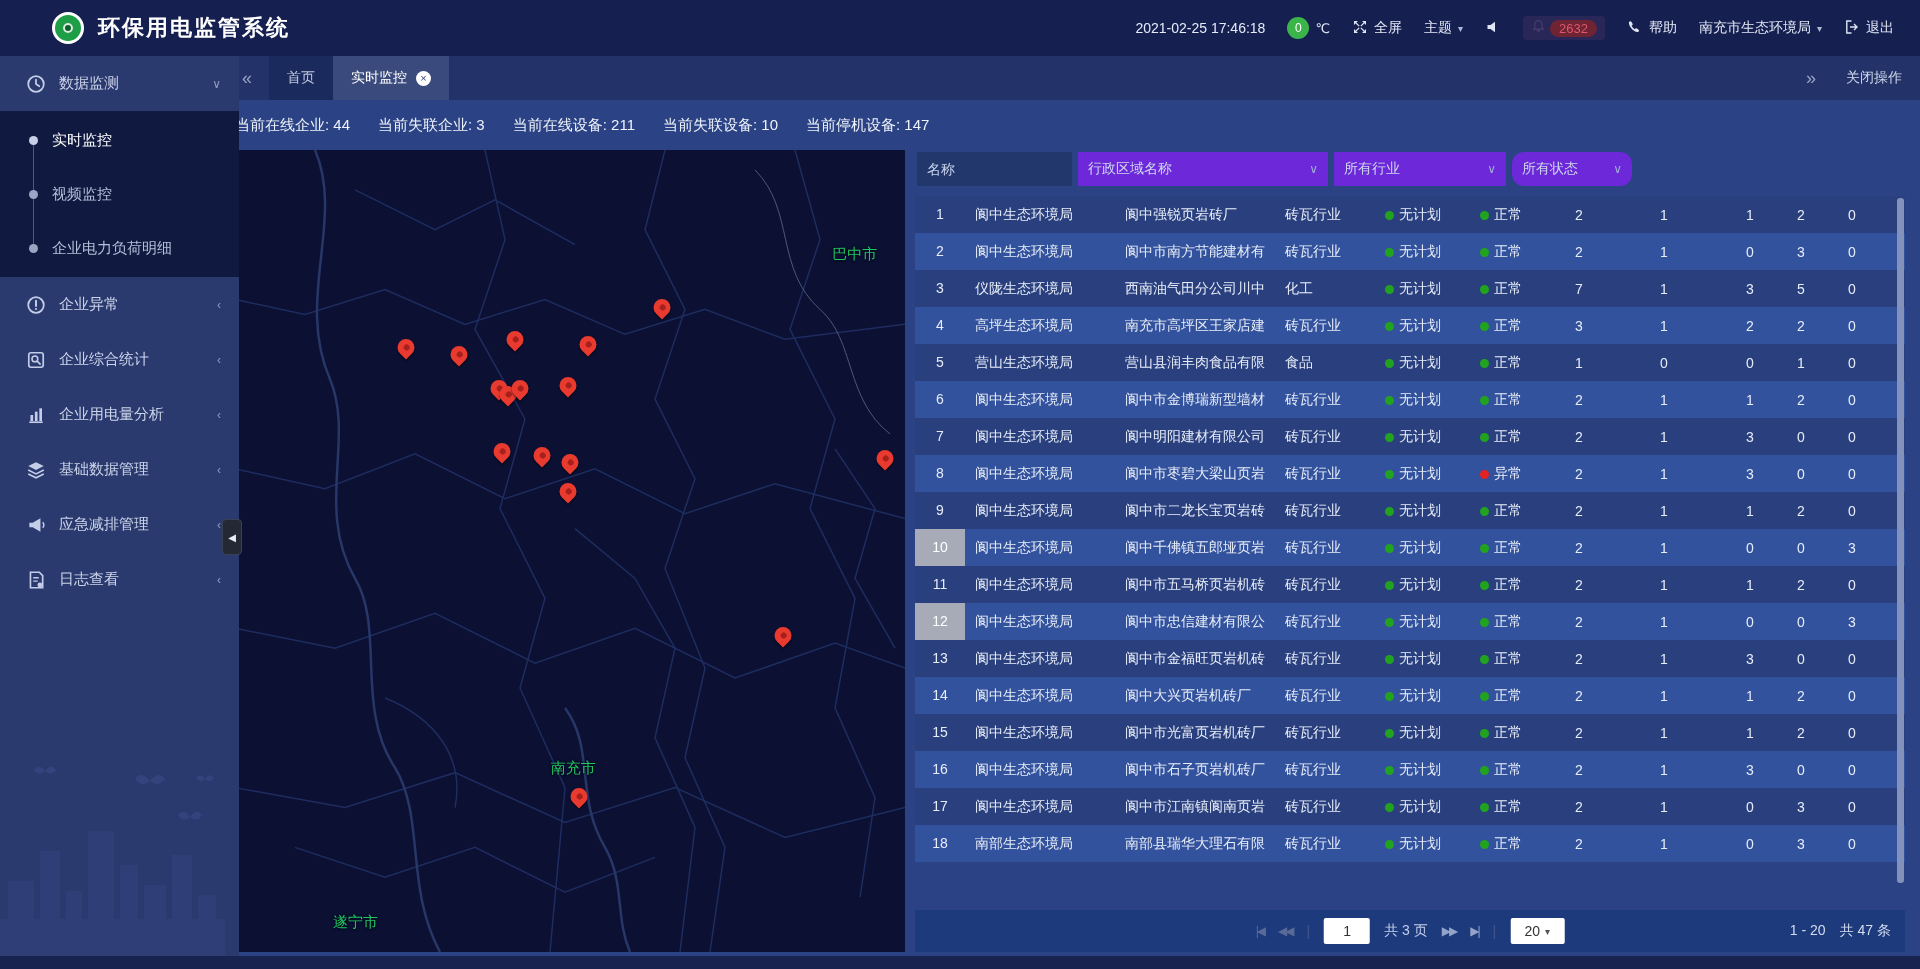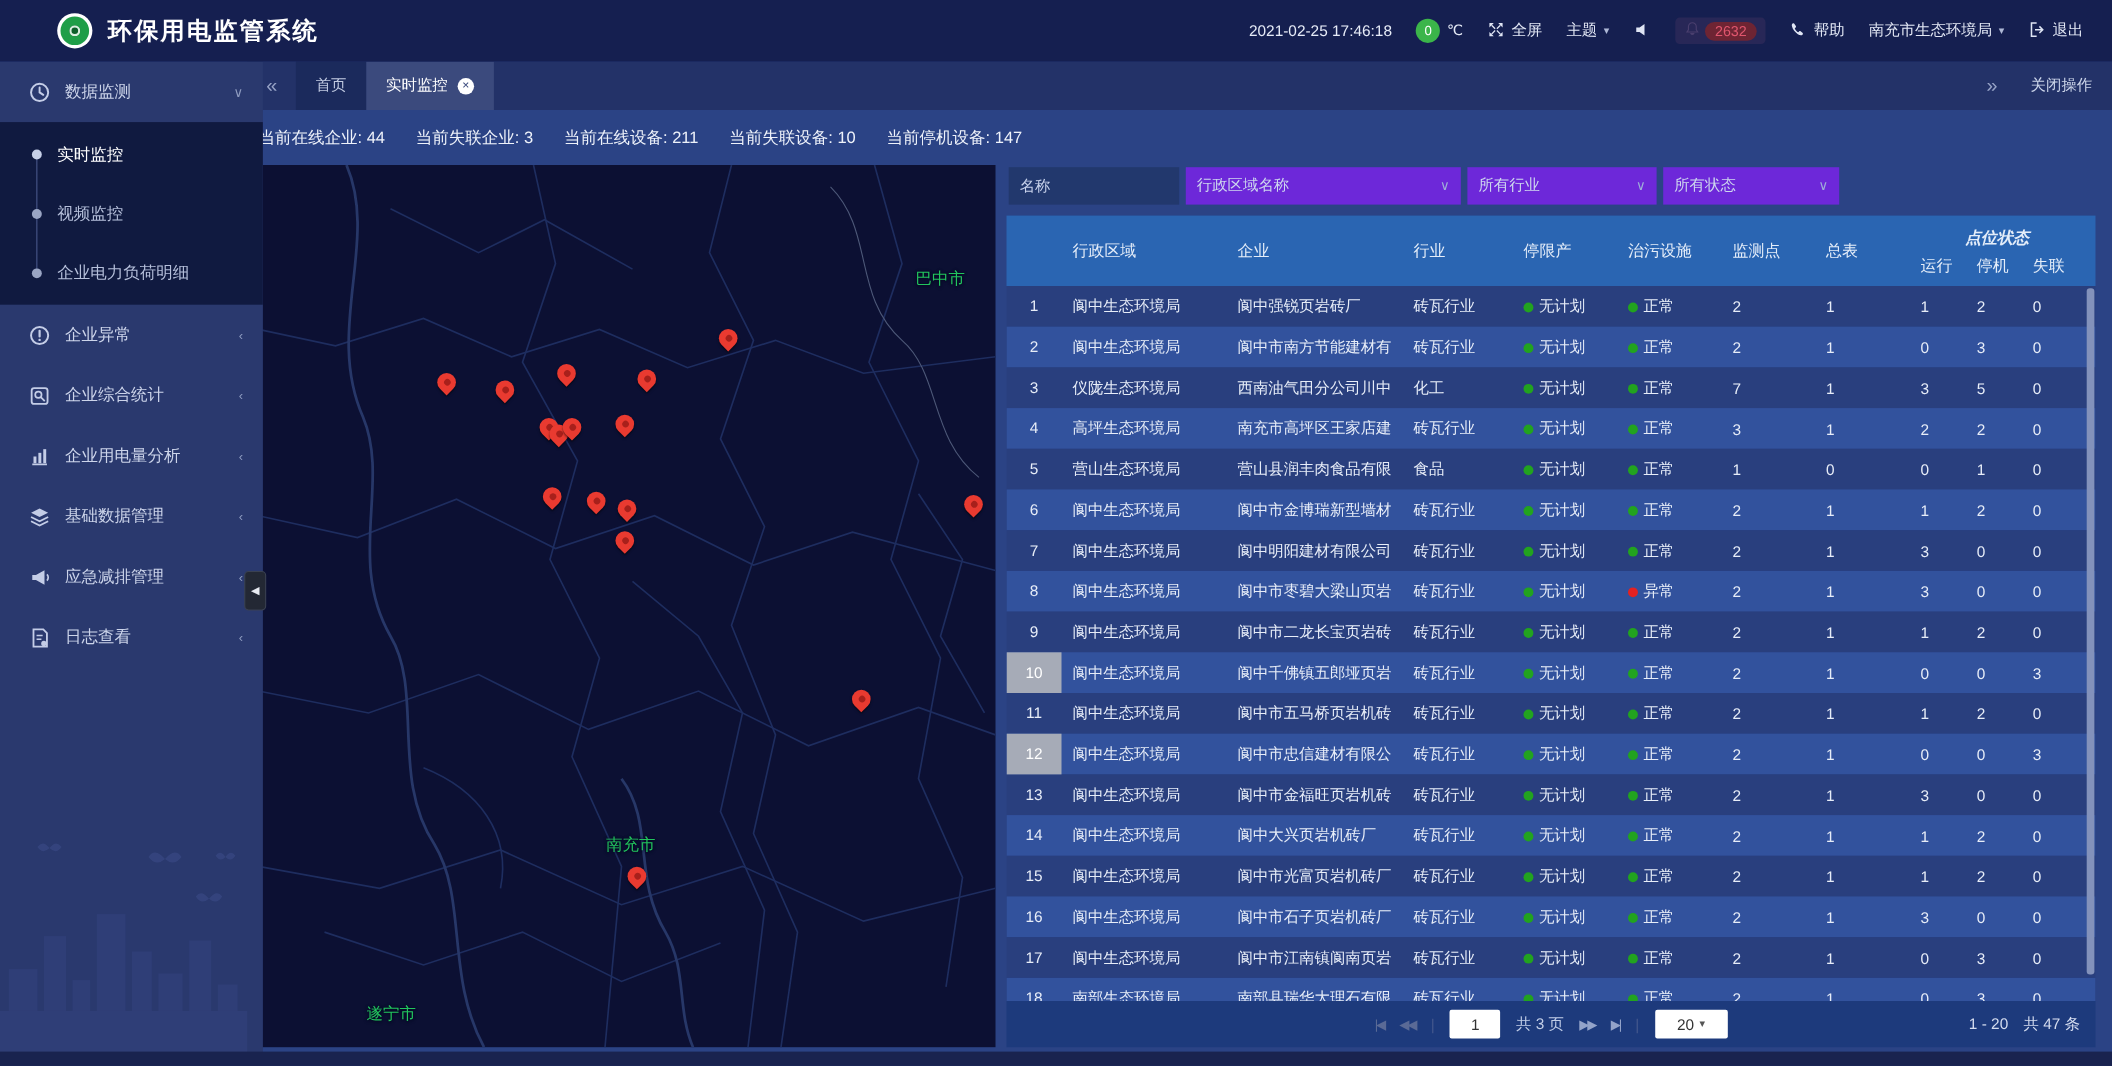--- a/index.html
+++ b/index.html
@@ -76,21 +76,21 @@
 
   
   .panel { position:absolute; left:915px; top:150px; width:990px; height:802px; display:flex; flex-direction:column; }
   .filters { display:flex; gap:6px; height:34px; margin:2px 0 10px 2px; }
   .f-input { width:155px; height:34px; background:#22386d; border:0; outline:none; color:#bef264; padding:0 10px; font-size:14px;
              font-family:inherit; }
   .f-input::placeholder { color:#c9d3ec; opacity:1; }
   .f-select { height:34px; background:#6d28d9; color:#cdd7ee; font-size:14px; display:flex; align-items:center;
               justify-content:space-between; padding:0 10px; cursor:pointer;gap:13px; }
   .f-select .chev { color:#9fb0d8; font-size:12px; margin-left:8px; }
-  .fw1 { width:250px; } .fw2 { width:172px; } .fw3 { width:160px; }
+  .fw1 { width:250px; } .fw2 { width:172px; } .fw3 { width:120px;border-radius:12px; }
 
   .grid-cols { display:grid; grid-template-columns:50px 150px 160px 100px 95px 95px 85px 86px 51px 51px 57px; }
   .thead { height:64px; background:#2a65b2; color:#e4edf9; font-size:14.5px; position:relative; }
   .th-main { grid-row:1/3; display:flex; align-items:center; padding-left:10px; }
   .th-group { grid-row:1; grid-column:9/12; display:flex; align-items:center; justify-content:center;
               font-style:italic; font-weight:bold; padding-top:8px; }
   .th-sub { grid-row:2; display:flex; align-items:center; padding-left:10px; padding-bottom:6px; }
   .thead { grid-template-rows:1fr 1fr; }
 
   .tbody { flex:1; overflow:hidden; position:relative; }
@@ -105,21 +105,21 @@
 
   
   .pager { height:42px; background:#1d3a7c; position:relative; display:flex; align-items:center; color:#b7c4e2; font-size:14px; }
   .pg-group { position:absolute; left:50%; transform:translateX(-50%); display:flex; align-items:center; gap:14px; }
   .pg-btn { letter-spacing:-2px; font-size:12px; color:#93a3c9; cursor:pointer; }
   .pg-btn.disabled { color:#5a6a96; cursor:default; }
   .pg-sep { color:#44578c; }
   .pg-input { width:46px; height:26px; background:#fff; border:0; border-radius:2px; text-align:center; color:#333;
               font-size:14px; font-family:inherit; outline:none; }
   .pg-pages { color:#c3cfe8; }
-  .pg-size { width:66px; height:26px; background:#fff; color:#333; border-radius:2px; display:flex; align-items:center;
+  .pg-size { width:54px; height:26px; background:#fff; color:#333; border-radius:2px; display:flex; align-items:center;
              justify-content:center; gap:5px; font-size:14px; cursor:pointer; }
   .pg-size .caret { color:#555; }
   .pg-total { margin-left:auto; padding-right:14px; color:#d4dcef; display:flex; gap:14px; }
 
   .footer-strip { position:absolute; left:0; right:0; top:956px; height:13px; background:#19234f; z-index:40; }
 </style>
 </head>
 <body>
 
 <div class="app">
@@ -353,34 +353,20 @@
       <div class="f-select fw2">
         <span>所有行业</span>
         <span class="chev">∨</span>
       </div>
       <div class="f-select fw3">
         <span>所有状态</span>
         <span class="chev">∨</span>
       </div>
     </div>
 
-    <div class="thead grid-cols">
-        <div class="th-main"></div>
-        <div class="th-main">行政区域</div>
-        <div class="th-main">企业</div>
-        <div class="th-main">行业</div>
-        <div class="th-main">停限产</div>
-        <div class="th-main">治污设施</div>
-        <div class="th-main">监测点</div>
-        <div class="th-main">总表</div>
-        <div class="th-group">点位状态</div>
-        <div class="th-sub" style="grid-column: 9;">运行</div>
-        <div class="th-sub" style="grid-column: 10;">停机</div>
-        <div class="th-sub" style="grid-column: 11;">失联</div>
-      </div>
     <div class="tbody">
       <div class="sb-thumb"></div>
     <div class="trow grid-cols odd">
           <div class="c-num">1</div>
           <div class="cell">阆中生态环境局</div>
           <div class="cell">阆中强锐页岩砖厂</div>
           <div class="cell">砖瓦行业</div>
           <div class="cell"><span class="dot" style="background: rgb(34, 163, 31);"></span><span>无计划</span></div>
           <div class="cell"><span class="dot" style="background: rgb(34, 163, 31);"></span><span>正常</span></div>
           <div class="cell">2</div>

